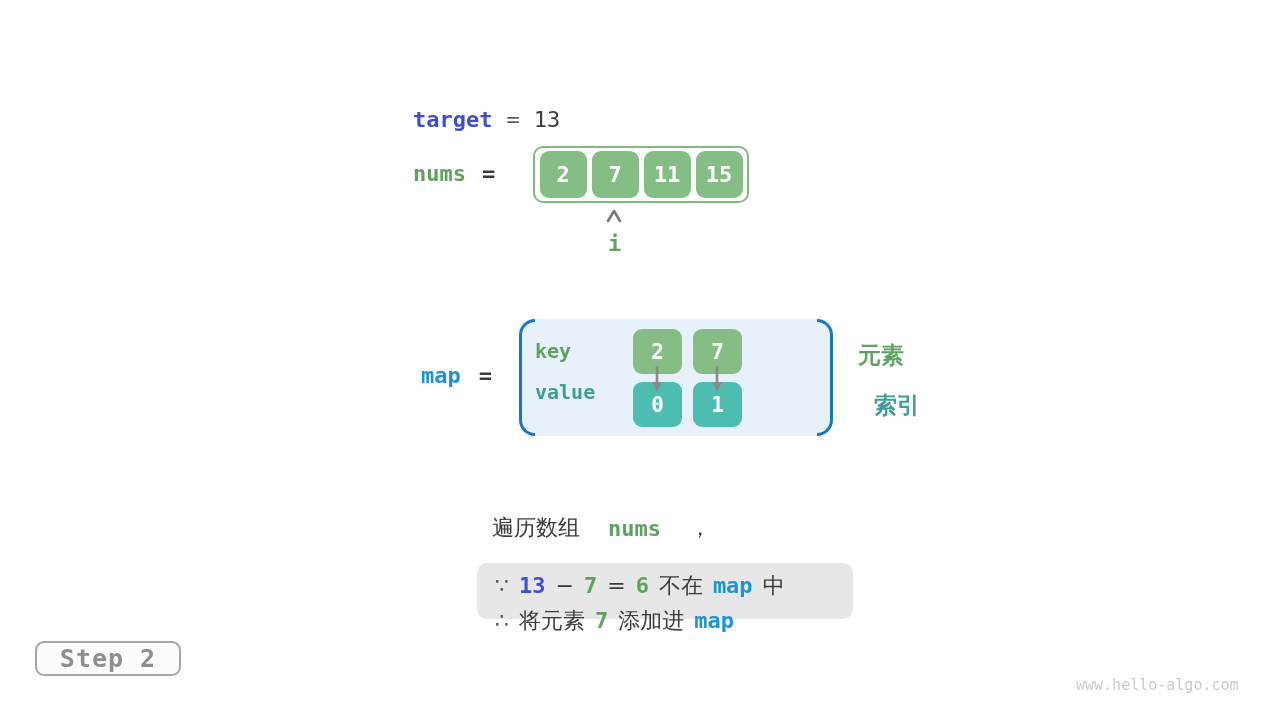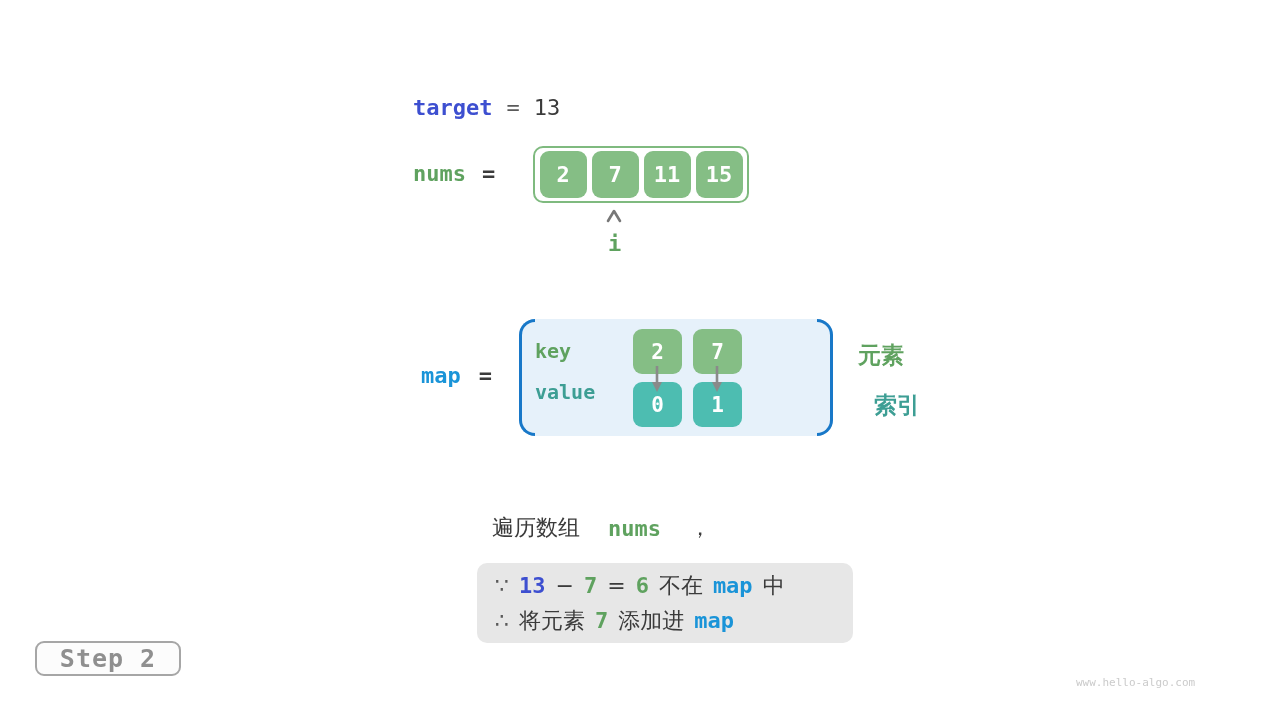--- a/index.html
+++ b/index.html
@@ -4,21 +4,21 @@
 <style>
   html,body{margin:0;padding:0;}
   body{
     width:1280px;height:720px;position:relative;background:#ffffff;overflow:hidden;
     font-family:"DejaVu Sans","Liberation Sans",sans-serif;
   }
   .mono{font-family:"DejaVu Sans Mono","Liberation Mono",monospace;}
   .abs{position:absolute;}
 
   
-  .c-royal{color:#3D4FD0;font-weight:bold;}
+  .c-royal{color:#3D4FD0;font-weight:bold;margin-top:12px;}
   .c-sky{color:#1A94D8;font-weight:bold;}
   .c-green{color:#5FA25F;font-weight:bold;}
   .c-teal{color:#3D9E94;font-weight:bold;}
   .c-dark{color:#3B3B3B;}
   .c-gray{color:#5A5A5A;}
 
   
   .target-line{left:413px;top:95px;font-size:22px;display:flex;gap:14px;align-items:baseline;}
 
   
@@ -52,39 +52,39 @@
   }
   .kv-row{position:absolute;}
   .key-row .kv-cell{background:#85BE85;top:329px;}
   .value-row .kv-cell{background:#4DBDB1;top:382px;}
   .kv-col0{left:633px;} .kv-col1{left:693px;}
   .side-label{font-size:23px;font-weight:bold;left:858px;}
 
   
   .caption{left:492px;top:513px;font-size:22px;display:flex;gap:28px;align-items:center;}
   .note-box{
-    left:477px;top:563px;width:376px;height:80px;box-sizing:border-box;background:#E7E7E7;
+    left:477px;top:563px;width:376px;height:56px;box-sizing:border-box;background:#E7E7E7;
     border-radius:10px;padding:5px 0 0 18px;font-size:22px;line-height:35px;
   }
   .note-line{white-space:nowrap;}
   .seg{margin-right:10px;}
   .seg-gray{color:#5A5A5A;}
   .seg-dark{color:#3B3B3B;}
   .seg-royal{color:#3D4FD0;font-weight:bold;font-family:"DejaVu Sans Mono","Liberation Mono",monospace;}
   .seg-green{color:#5FA25F;font-weight:bold;font-family:"DejaVu Sans Mono","Liberation Mono",monospace;}
   .seg-sky{color:#1A94D8;font-weight:bold;font-family:"DejaVu Sans Mono","Liberation Mono",monospace;}
 
   
   .step-box{
     left:35px;top:641px;width:146px;height:35px;box-sizing:border-box;
     border:2px solid #A6A6A6;border-radius:9px;background:#FCFCFC;
     display:flex;align-items:center;justify-content:center;
     font-size:25px;font-weight:bold;color:#8F8F8F;letter-spacing:1px;
   }
-  .watermark{left:1076px;top:676px;font-size:11px;color:#CBCBCB;}
+  .watermark{left:1076px;top:676px;font-size:15px;color:#CBCBCB;}
 </style>
 </head>
 <body>
 
 <div class="abs target-line mono">
   <span class="c-royal">target</span>
   <span class="c-gray">=</span>
   <span class="c-dark">13</span>
 </div>
 

